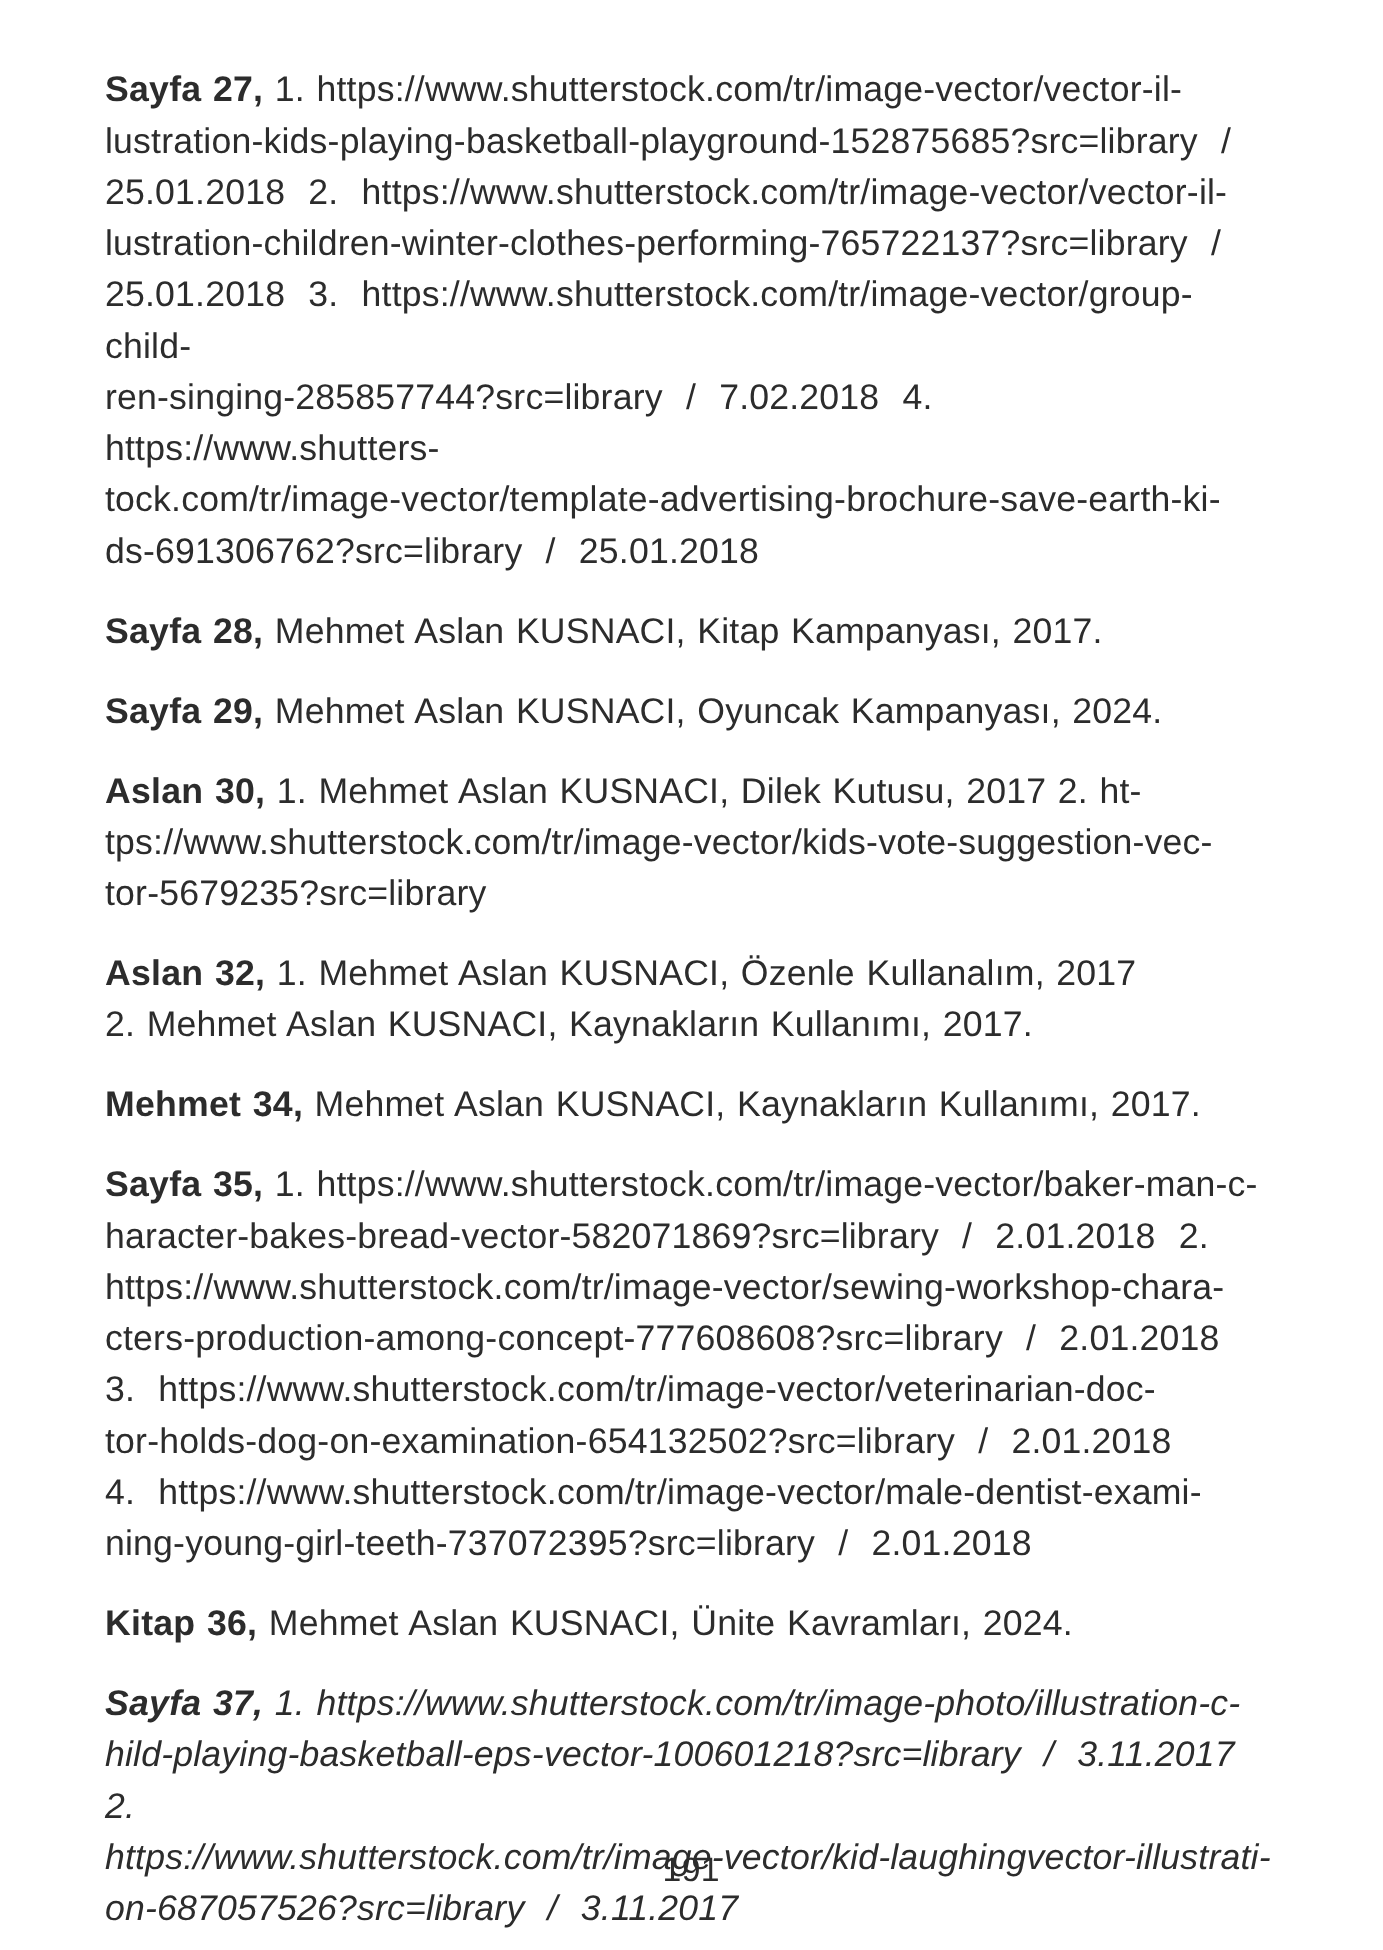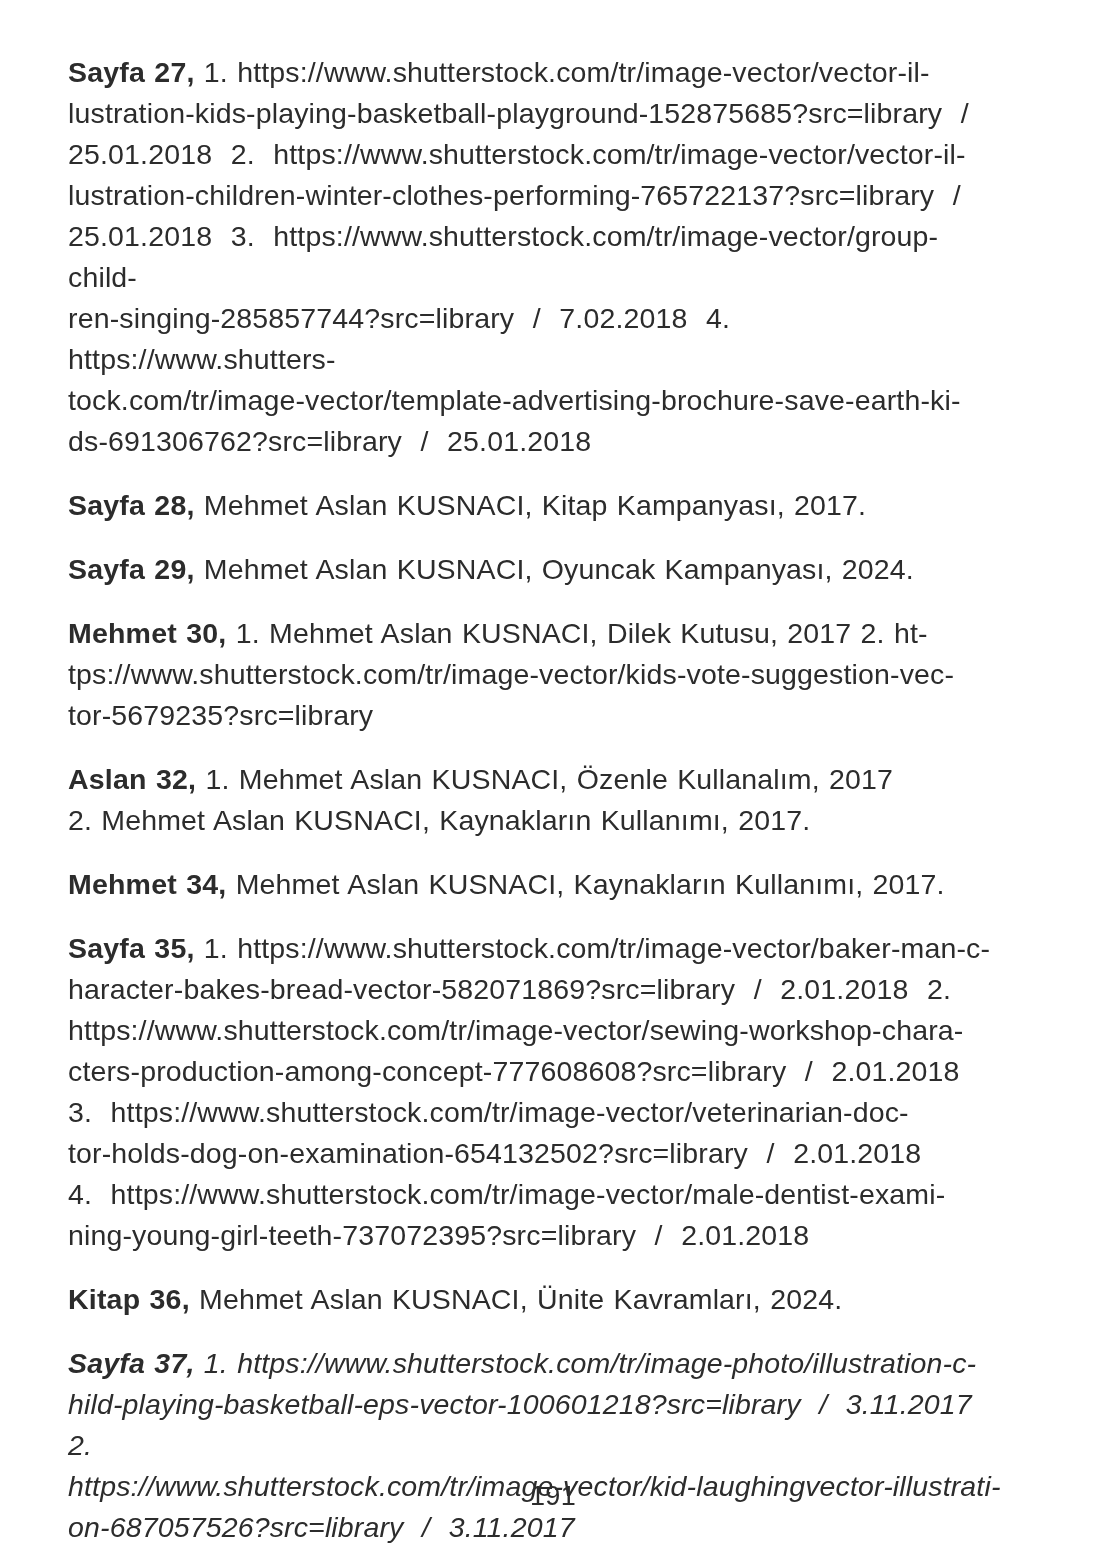--- a/index.html
+++ b/index.html
@@ -18,21 +18,21 @@
     width: 1106px;
     height: 1560px;
     margin: 0 auto;
     background: #ffffff;
     box-sizing: border-box;
     overflow: hidden;
   }
 
   .content {
     position: absolute;
-    left: 68px;
+    left: 84px;
     top: 52px;
     width: 938px;
   }
 
   .ref-block {
     color: #2c2c2c;
     font-size: 28.5px;
     line-height: 41px;
     letter-spacing: 0.15px;
     word-spacing: 1.2px;
@@ -82,21 +82,21 @@
 lustration-children-winter-clothes-performing-765722137?src=library  /  
 25.01.2018  3.  https://www.shutterstock.com/tr/image-vector/group-child-
 ren-singing-285857744?src=library  /  7.02.2018  4.  https://www.shutters-
 tock.com/tr/image-vector/template-advertising-brochure-save-earth-ki-
 ds-691306762?src=library  /  25.01.2018</span></p>
 
     <p class="ref-block"><span class="ref-label">Sayfa 28,</span><span class="ref-body"> Mehmet Aslan KUSNACI, Kitap Kampanyası, 2017.</span></p>
 
     <p class="ref-block"><span class="ref-label">Sayfa 29,</span><span class="ref-body"> Mehmet Aslan KUSNACI, Oyuncak Kampanyası, 2024.</span></p>
 
-    <p class="ref-block"><span class="ref-label">Mehmet 30,</span><span class="ref-body"> 1. Mehmet Aslan KUSNACI, Dilek Kutusu, 2017 2. ht-
+    <p class="ref-block"><span class="ref-label">Aslan 30,</span><span class="ref-body"> 1. Mehmet Aslan KUSNACI, Dilek Kutusu, 2017 2. ht-
 tps://www.shutterstock.com/tr/image-vector/kids-vote-suggestion-vec-
 tor-5679235?src=library</span></p>
 
     <p class="ref-block"><span class="ref-label">Aslan 32,</span><span class="ref-body"> 1. Mehmet Aslan KUSNACI, Özenle Kullanalım, 2017
 2. Mehmet Aslan KUSNACI, Kaynakların Kullanımı, 2017.</span></p>
 
     <p class="ref-block"><span class="ref-label">Mehmet 34,</span><span class="ref-body"> Mehmet Aslan KUSNACI, Kaynakların Kullanımı, 2017.</span></p>
 
     <p class="ref-block"><span class="ref-label">Sayfa 35,</span><span class="ref-body"> 1. https://www.shutterstock.com/tr/image-vector/baker-man-c-
 haracter-bakes-bread-vector-582071869?src=library  /  2.01.2018  2. 

